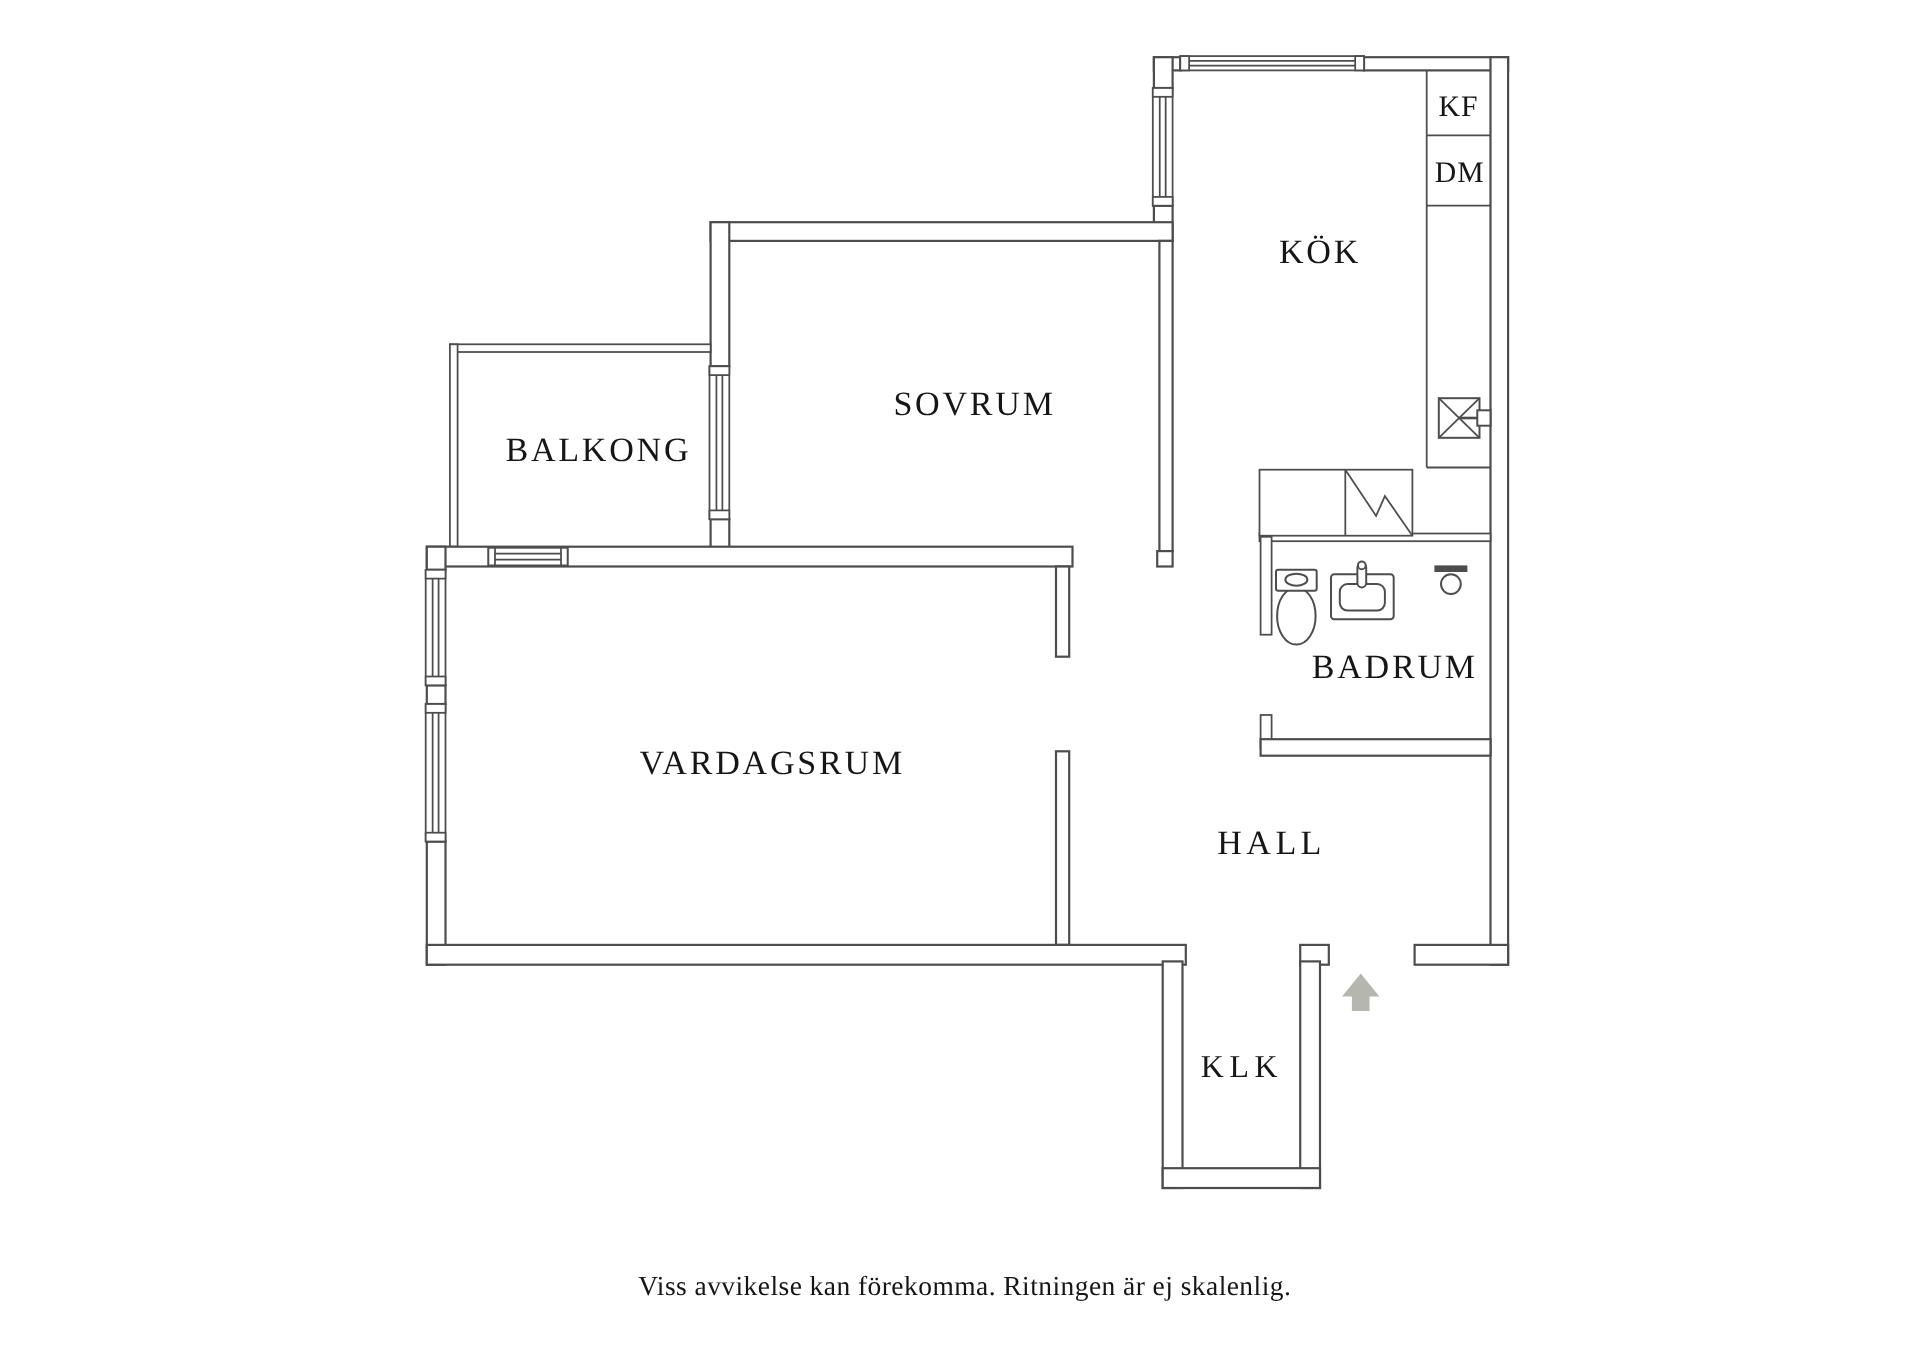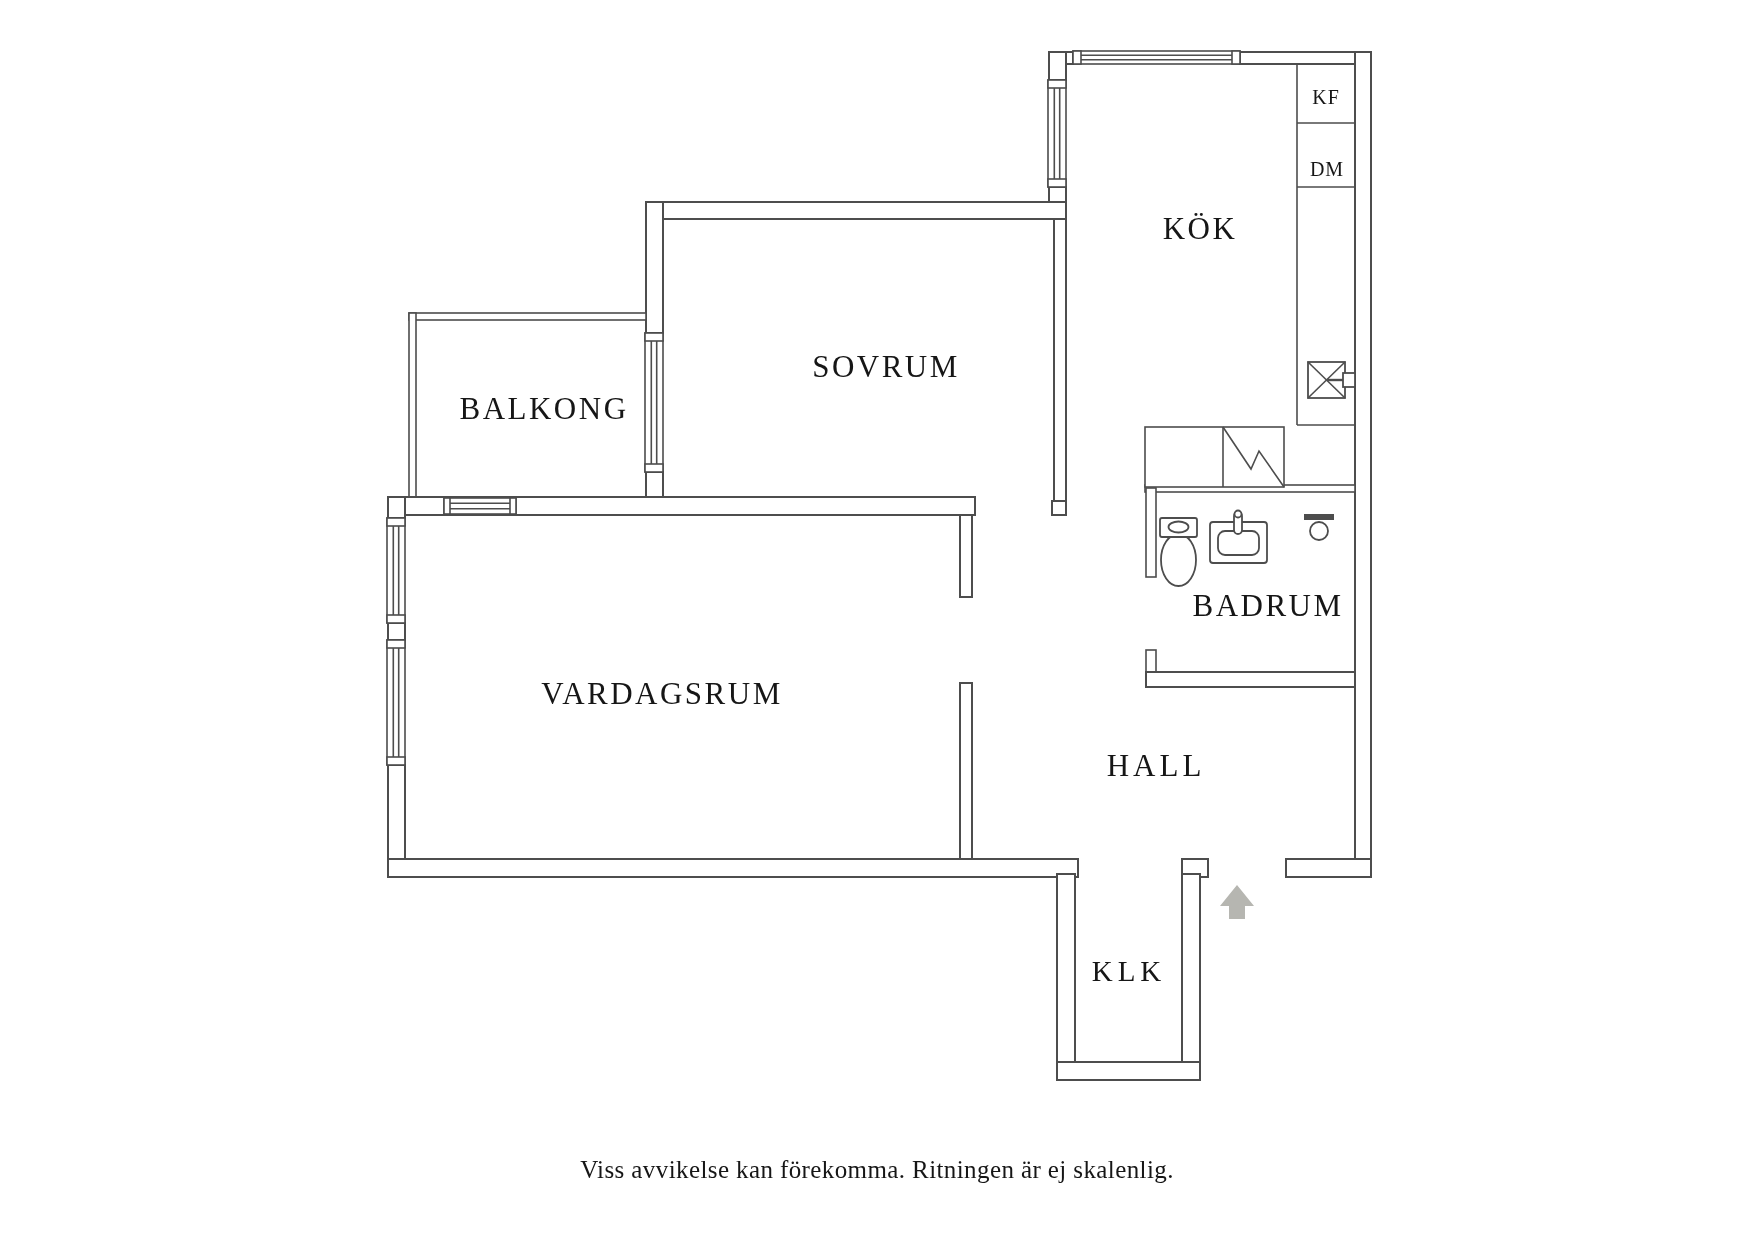--- a/index.html
+++ b/index.html
@@ -13,21 +13,21 @@
          font-family:"Liberation Serif", serif;overflow:hidden;}
   svg{position:absolute;left:0;top:0;}
   .w{fill:#ffffff;stroke:var(--wall-line);stroke-width:2;}
   .thin{fill:#ffffff;stroke:var(--wall-line);stroke-width:1.6;}
   .ln{stroke:var(--wall-line);stroke-width:1.6;fill:none;}
   .fix{fill:#ffffff;stroke:var(--wall-line);stroke-width:1.8;}
   .solid{fill:var(--wall-line);stroke:none;}
   .arrow{fill:var(--entrance-arrow);stroke:none;}
   .room-label{position:absolute;transform:translate(-50%,-50%);color:var(--label-text);
       font-size:31px;letter-spacing:2.5px;white-space:nowrap;}
-  .small-label{font-size:20px;letter-spacing:1px;}
+  .small-label{font-size:27px;letter-spacing:1px;}
   .klk-label{font-size:29px;letter-spacing:5px;}
   .caption{position:absolute;transform:translate(-50%,-50%);color:var(--label-text);
       font-size:25px;letter-spacing:0.4px;white-space:nowrap;}
 </style>
 </head>
 <body>
 
 <div class="stage">
   <svg width="1754" height="1240" viewBox="0 0 1754 1240">
 
@@ -161,20 +161,20 @@
       </g>
     </g>
 
     <polygon class="arrow" points="1237,885 1254,906 1245,906 1245,919 1229,919 1229,906 1220,906"></polygon>
   </svg>
 
   <div class="room-label" style="left:544px;top:409px;">BALKONG</div>
   <div class="room-label" style="left:866px;top:367px;margin-left:20px;">SOVRUM</div>
   <div class="room-label" style="left:1200px;top:229px;text-align:center;">KÖK</div>
   <div class="room-label small-label" style="left:1326px;top:97px;">KF</div>
-  <div class="room-label small-label" style="left:1327px;top:157px;margin-top:12px;">DM</div>
-  <div class="room-label" style="left:662px;top:694px;">VARDAGSRUM</div>
+  <div class="room-label small-label" style="left:1327px;top:157px;">DM</div>
+  <div class="room-label" style="left:702px;top:694px;">VARDAGSRUM</div>
   <div class="room-label" style="left:1268px;top:606px;">BADRUM</div>
   <div class="room-label" style="left:1156px;top:766px;letter-spacing:4px;">HALL</div>
   <div class="room-label klk-label" style="left:1129px;top:971px;">KLK</div>
 
   <div class="caption" style="left:877px;top:1170px;">Viss avvikelse kan förekomma. Ritningen är ej skalenlig.</div>
 </div>
 
 </body></html>

